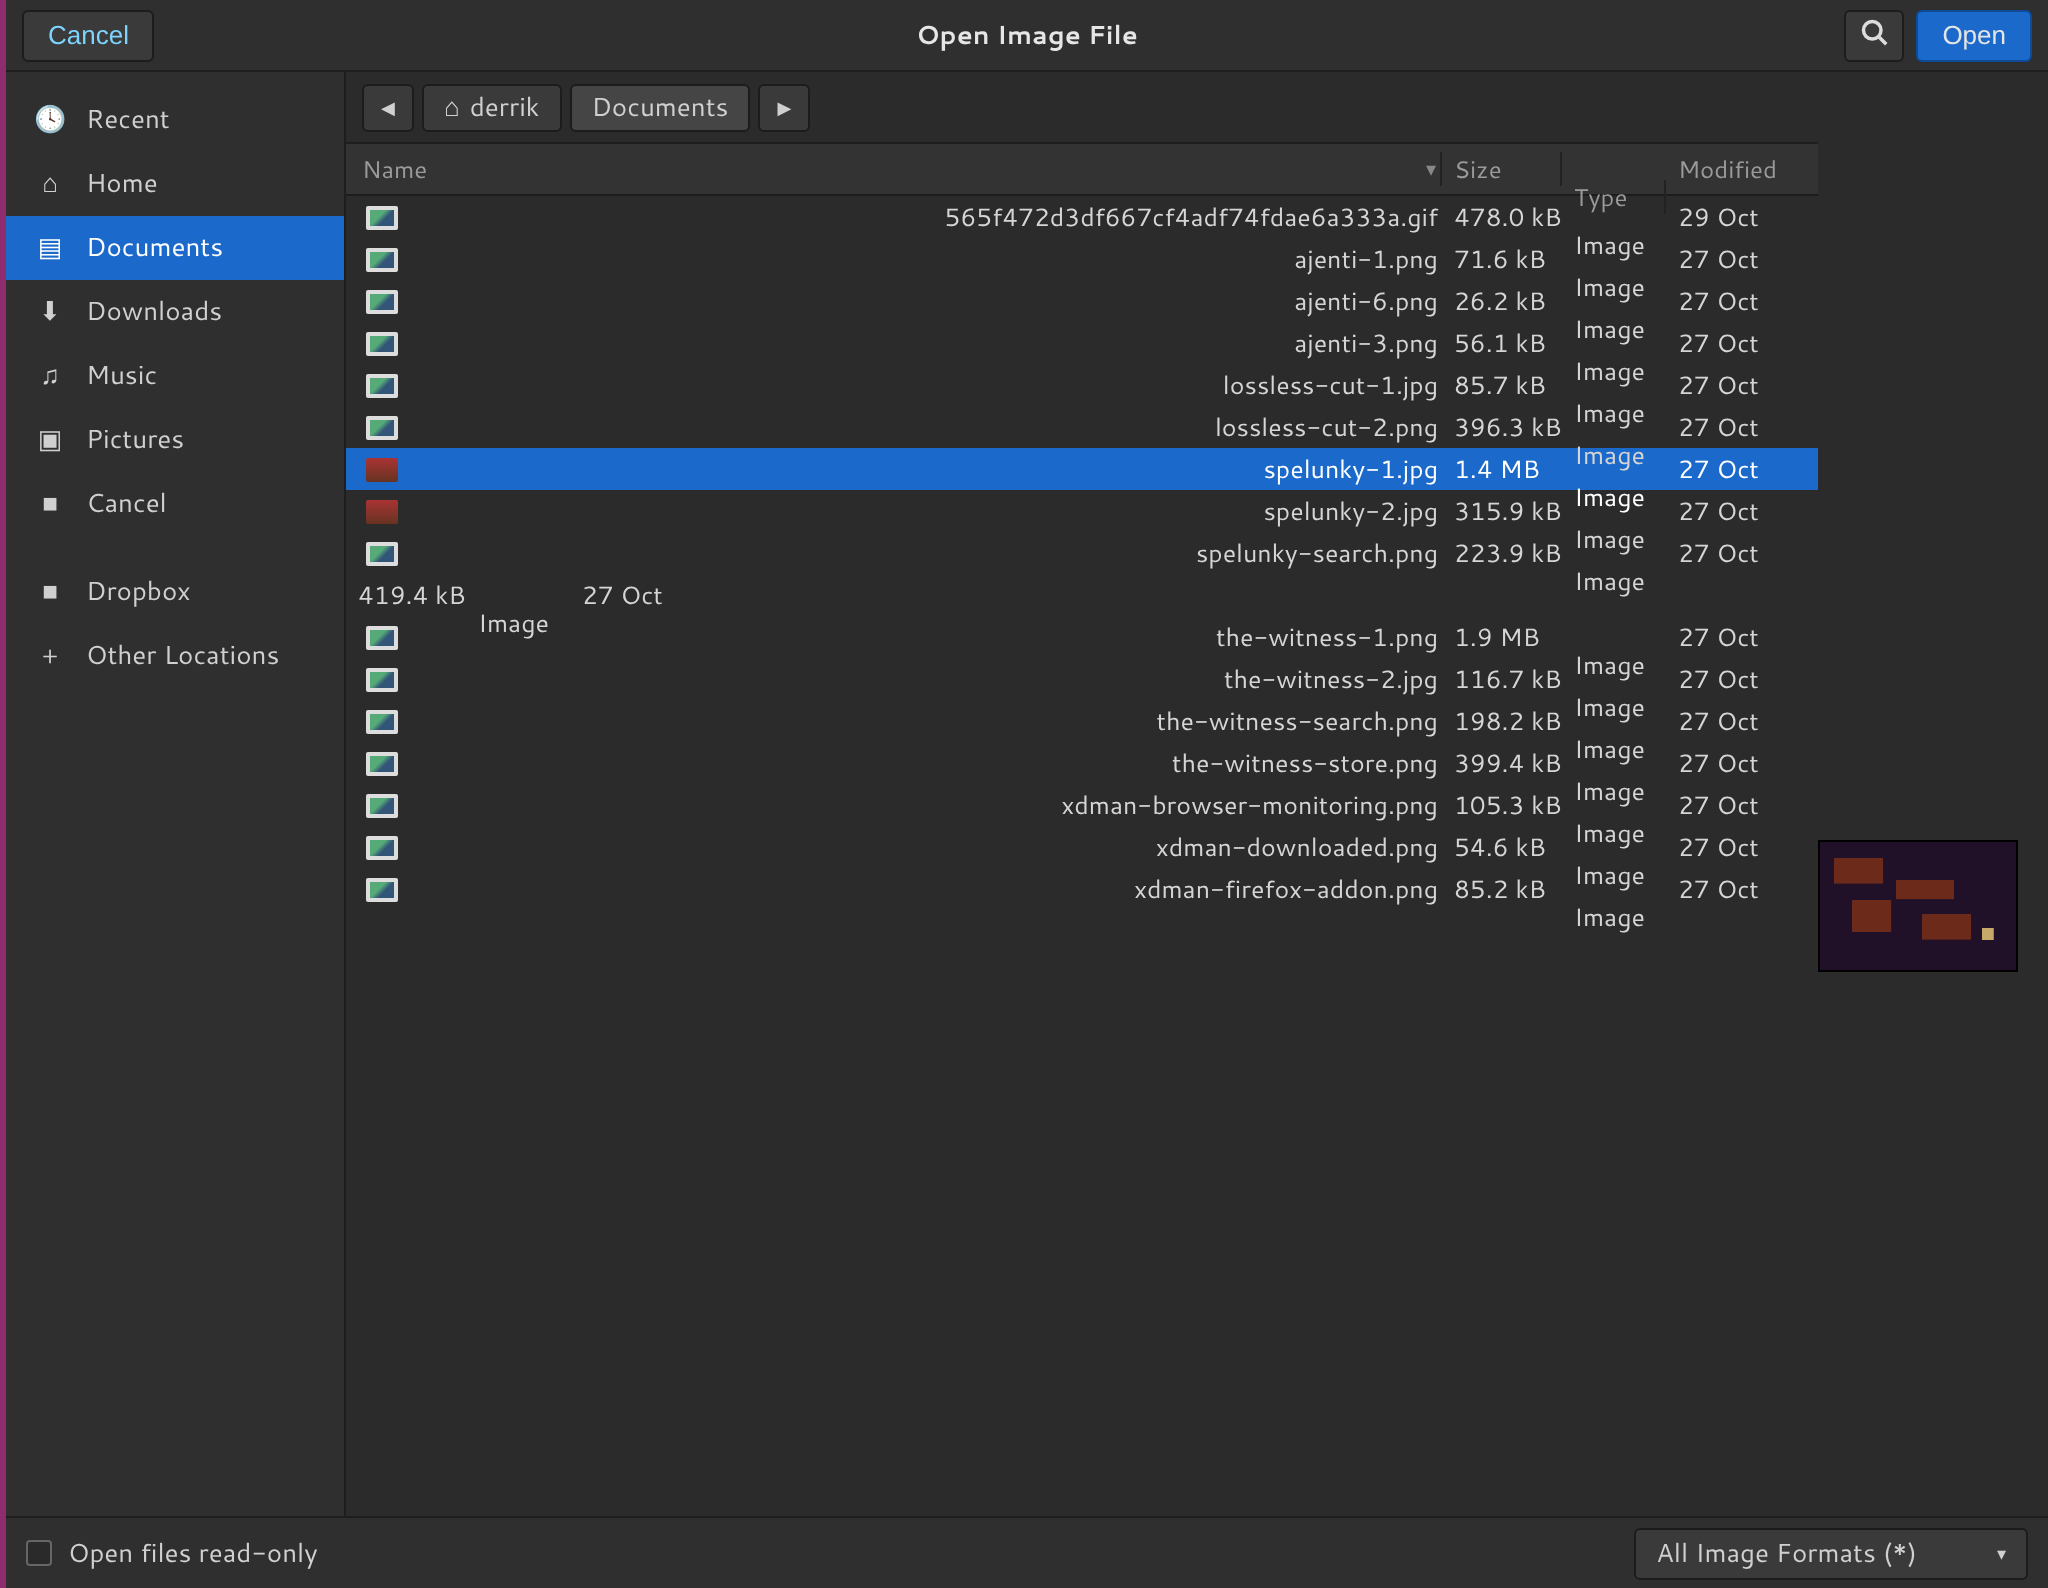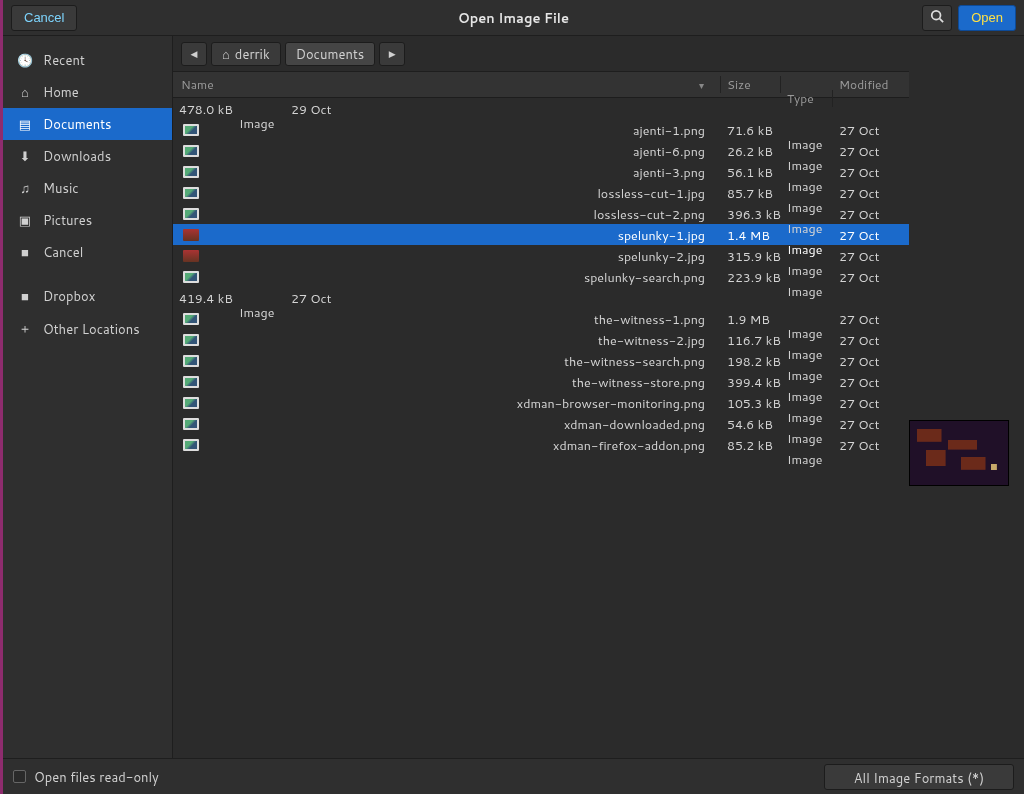--- a/index.html
+++ b/index.html
@@ -29,21 +29,21 @@
     color: #7dd3fc;
     padding: 4px 12px;
     font-size: 13px;
     cursor: pointer;
     height: 26px;
     display: inline-flex;
     align-items: center;
     justify-content: center;
   }
   .btn.icon { width: 30px; padding: 0; }
-  .btn.primary { background: #1b6acb; border-color: #0d4a97; color: #fde047; }
+  .btn.primary { background: #1b6acb; border-color: #0d4a97; color: #e5e5e5; }
   .title { position: absolute; left: 0; right: 0; text-align: center; font-weight: 600; color: #e6e6e6; pointer-events: none; }
   .hdr-right { margin-left: auto; display: flex; gap: 6px; }
 
   .main { display: flex; height: calc(100% - 36px - 36px); }
 
   .sidebar {
     width: 170px;
     background: #2f2f2f;
     border-right: 1px solid #1e1e1e;
     padding-top: 8px;
@@ -82,21 +82,21 @@
 
   .table-header {
     display:flex;
     background: #333;
     border-bottom: 1px solid #1d1d1d;
     height: 26px;
     align-items: center;
     font-size: 12px;
     color: #9a9a9a;
   }
-  .col-name { flex: 1; padding-left: 8px; display:flex; align-items:center; justify-content:space-between; padding-right:16px; border-right:1px solid #222;}
+  .col-name { flex: 1; padding-left: 8px; display:flex; align-items:center; justify-content:space-between; padding-right:2px; border-right:1px solid #222;}
   .col-size { width: 60px; padding-left:6px; border-right:1px solid #222;}
   .col-type { width: 52px; padding-left:6px; border-right:1px solid #222;margin-top:28px;}
   .col-mod  { width: 76px; padding-left:6px;}
 
   .rows { flex:1; overflow:auto; }
   .row {
     display:flex;
     height: 21px;
     align-items:center;
     font-size: 12.5px;
@@ -147,21 +147,20 @@
     background:#3a3a3a;
     border:1px solid #1c1c1c;
     border-radius:3px;
     padding: 4px 10px;
     display:flex;
     align-items:center;
     gap: 40px;
     min-width: 190px;
     justify-content:space-between;
     height:26px;
-    flex-direction:column;
   }
   .sort-arrow { font-size:10px; color:#888; }
   .tri { font-size:9px; }
 </style>
 </head>
 <body>
 
 <div class="header">
   <button class="btn">Cancel</button>
   <div class="title">Open Image File</div>
@@ -240,20 +239,24 @@
           <span>Name</span>
           <span class="sort-arrow">▾</span>
         </div>
         <div class="col-size">Size</div>
         <div class="col-type">Type</div>
         <div class="col-mod">Modified</div>
       </div>
 
       <div class="rows" id="rows">
           <div class="row">
+            <div class="col-name">
+              <span class="file-ico img"></span>
+              <span>565f472d3df667cf4adf74fdae6a333a.gif</span>
+            </div>
             <div class="col-size">478.0 kB</div>
             <div class="col-type">Image</div>
             <div class="col-mod">29 Oct</div>
           </div>
           <div class="row">
             <div class="col-name">
               <span class="file-ico img"></span>
               <span>ajenti-1.png</span>
             </div>
             <div class="col-size">71.6 kB</div>

